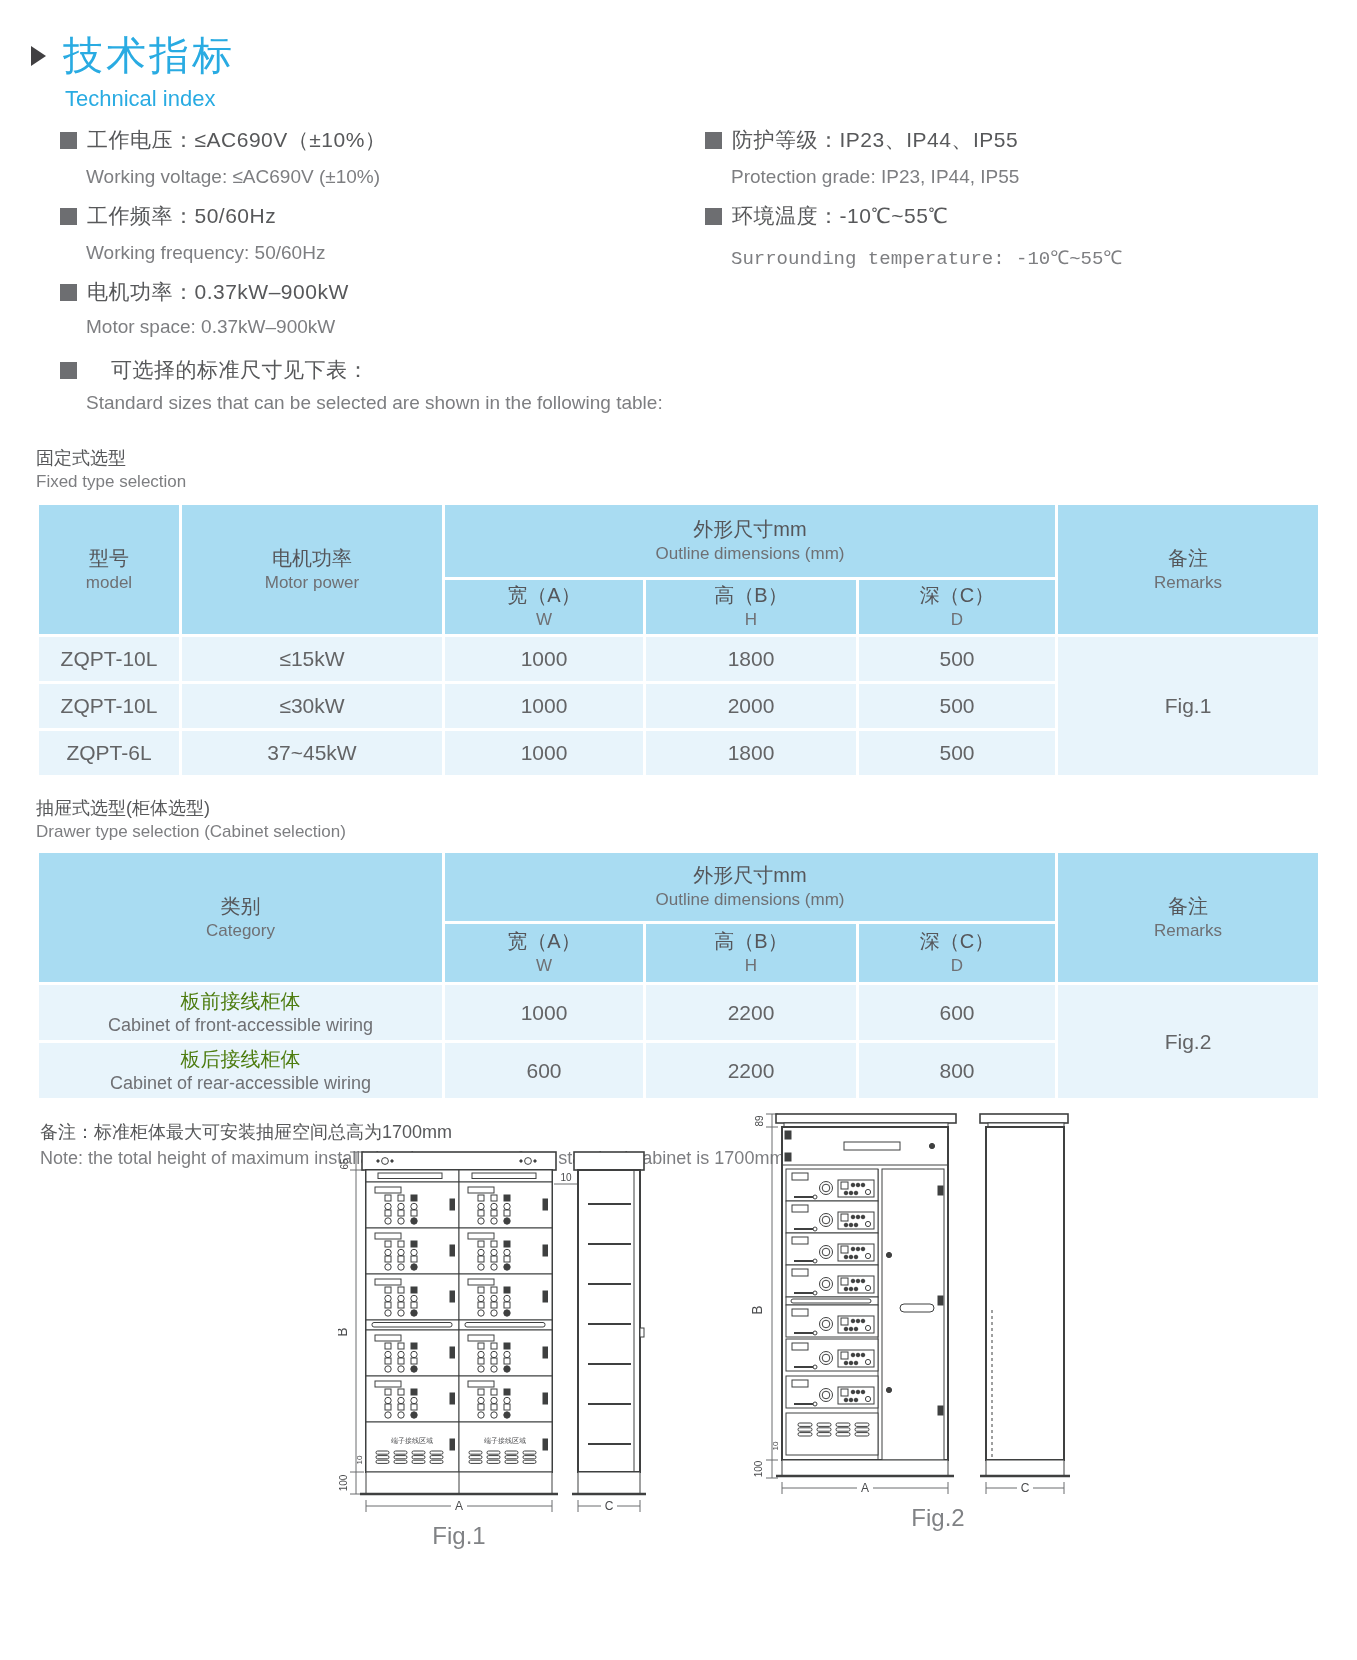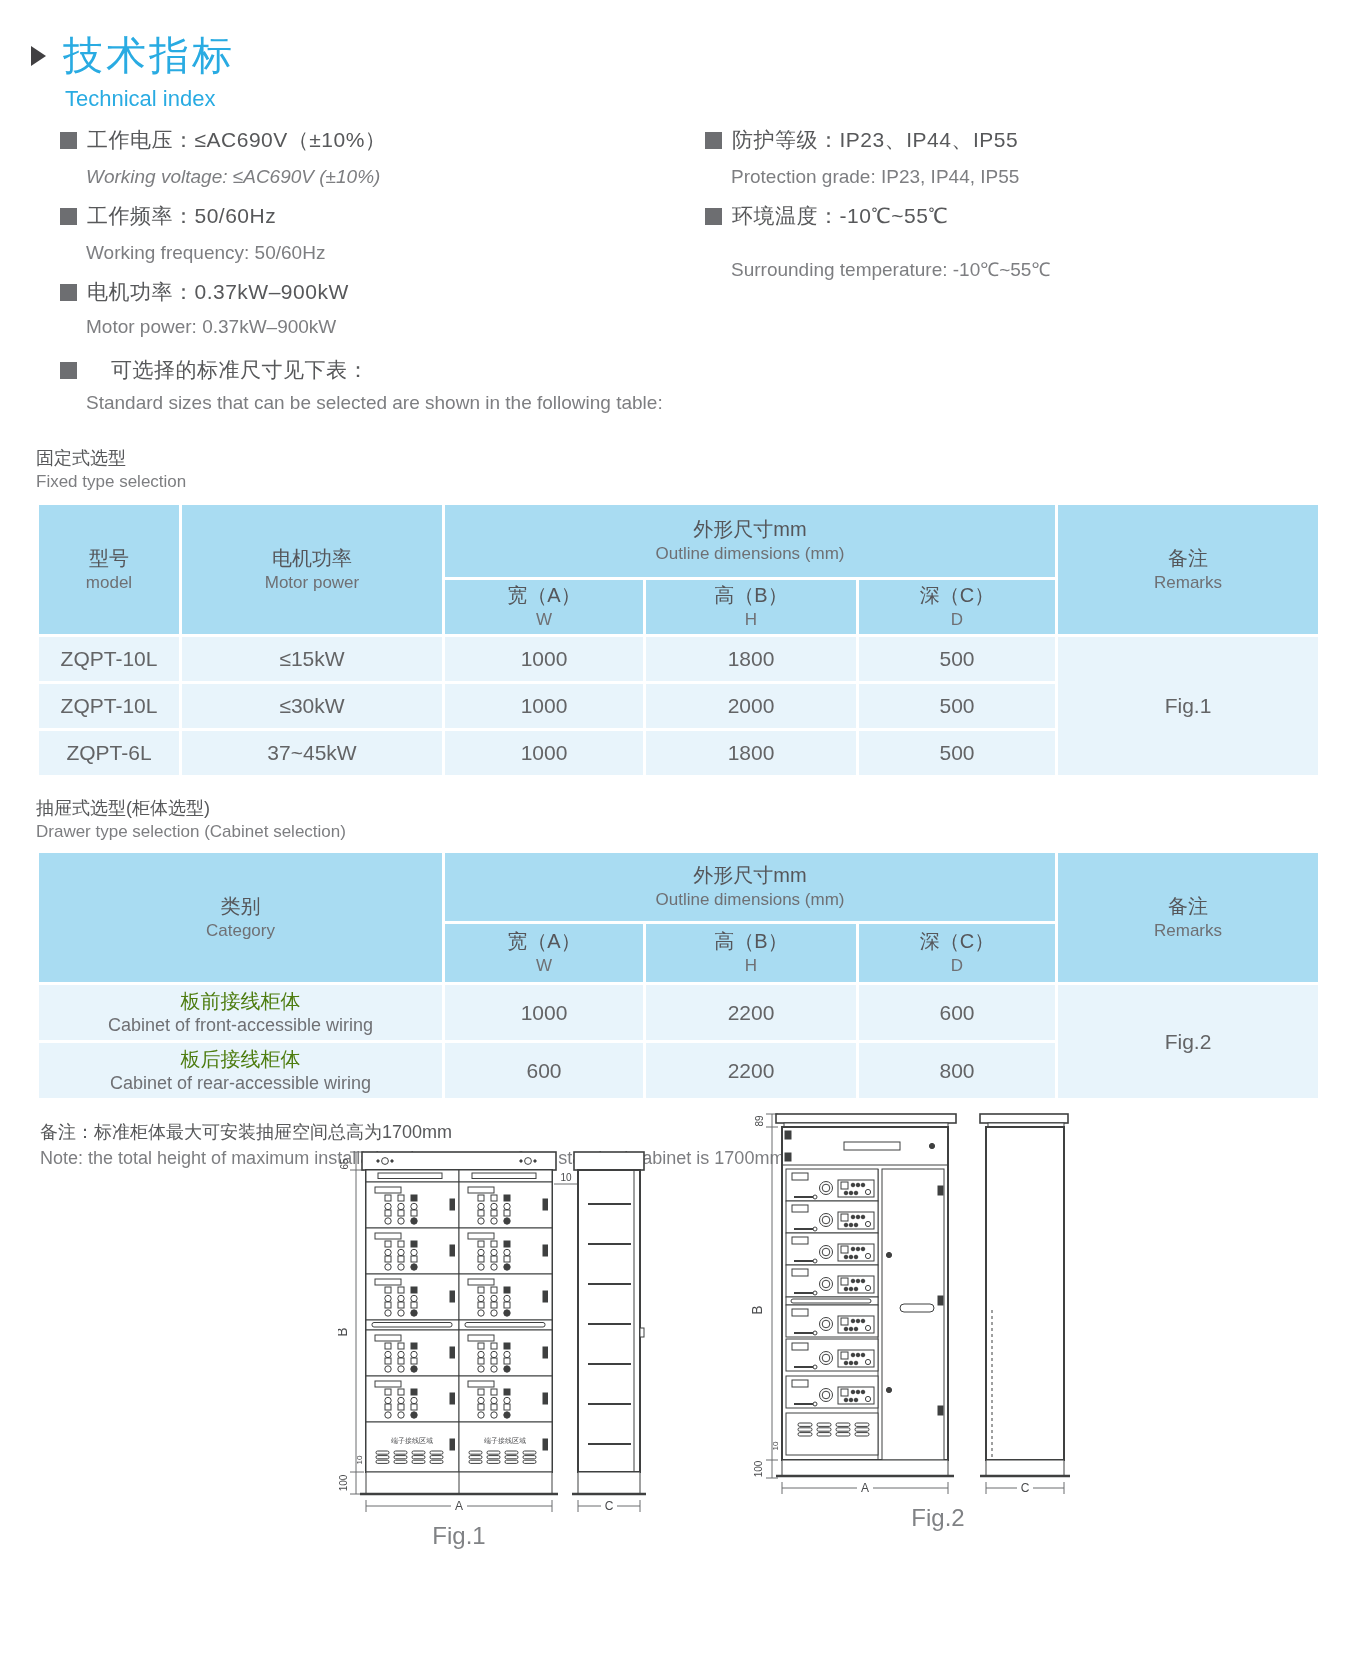--- a/index.html
+++ b/index.html
@@ -53,51 +53,51 @@
 <div class="page">
 
   <div class="title-tri"></div>
   <div class="title-zh">技术指标</div>
   <div class="title-en">Technical index</div>
 
   <div class="spec" style="left:60px;top:126px;">
     <span class="bullet"></span>
     <span class="zh">工作电压：≤AC690V（±10%）</span>
   </div>
-  <div class="spec-en" style="left:86px;top:166px;font-style:italic;">Working voltage: ≤AC690V (±10%)</div>
+  <div class="spec-en" style="left:86px;top:166px;">Working voltage: ≤AC690V (±10%)</div>
 
   <div class="spec" style="left:60px;top:202px;">
     <span class="bullet"></span>
     <span class="zh">工作频率：50/60Hz</span>
   </div>
   <div class="spec-en" style="left:86px;top:242px;">Working frequency: 50/60Hz</div>
 
   <div class="spec" style="left:60px;top:278px;">
     <span class="bullet"></span>
     <span class="zh">电机功率：0.37kW–900kW</span>
   </div>
-  <div class="spec-en" style="left:86px;top:316px;">Motor power: 0.37kW–900kW</div>
+  <div class="spec-en" style="left:86px;top:316px;">Motor space: 0.37kW–900kW</div>
 
   <div class="spec" style="left:60px;top:356px;gap:24px;">
     <span class="bullet"></span>
     <span class="zh">可选择的标准尺寸见下表：</span>
   </div>
   <div class="spec-en" style="left:86px;top:392px;">Standard sizes that can be selected are shown in the following table:</div>
 
   <div class="spec" style="left:705px;top:126px;">
     <span class="bullet"></span>
     <span class="zh">防护等级：IP23、IP44、IP55</span>
   </div>
   <div class="spec-en" style="left:731px;top:166px;">Protection grade: IP23, IP44, IP55</div>
 
   <div class="spec" style="left:705px;top:202px;">
     <span class="bullet"></span>
     <span class="zh">环境温度：-10℃~55℃</span>
   </div>
-  <div class="spec-en" style="left:731px;top:256px;">Surrounding temperature: -10℃~55℃</div>
+  <div class="spec-en" style="left:731px;top:244px;font-family:Liberation Mono, monospace;">Surrounding temperature: -10℃~55℃</div>
 
   <div class="sec-zh" style="left:36px;top:446px;">固定式选型</div>
   <div class="sec-en" style="left:36px;top:472px;">Fixed type selection</div>
 
   <table id="t1" class="spec-table" style="left:36px;top:502px;">
     <colgroup>
         <col style="width:140px">
         <col style="width:260px">
         <col style="width:198px">
         <col style="width:210px">

